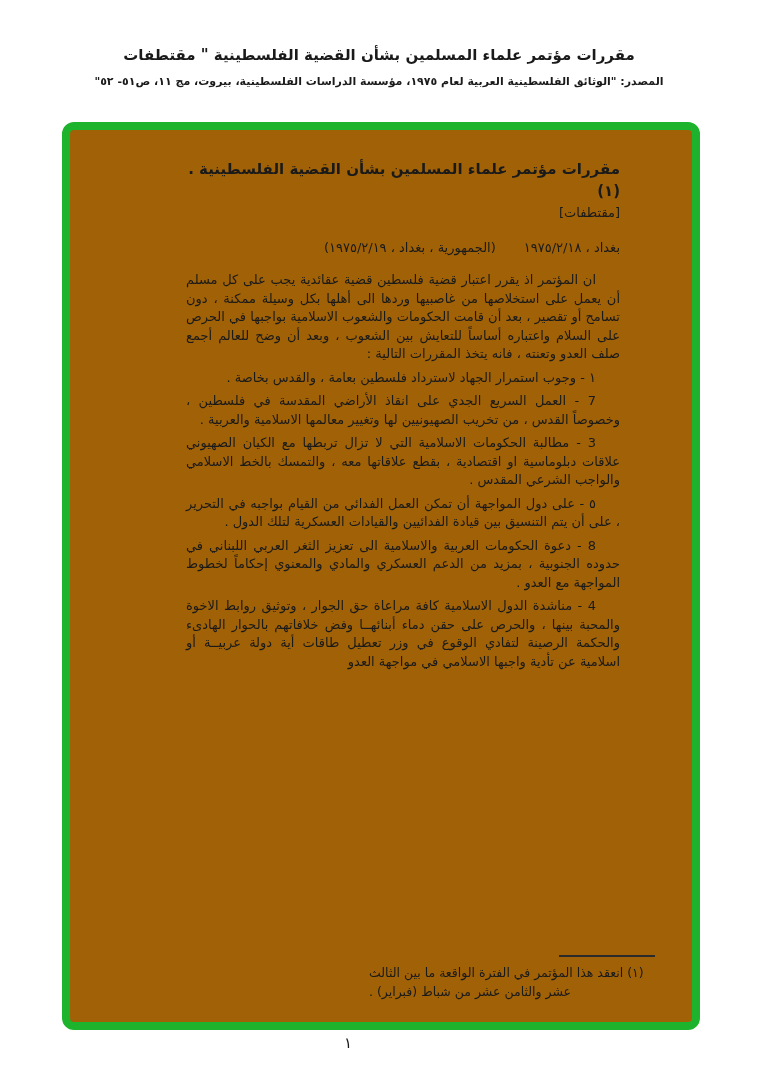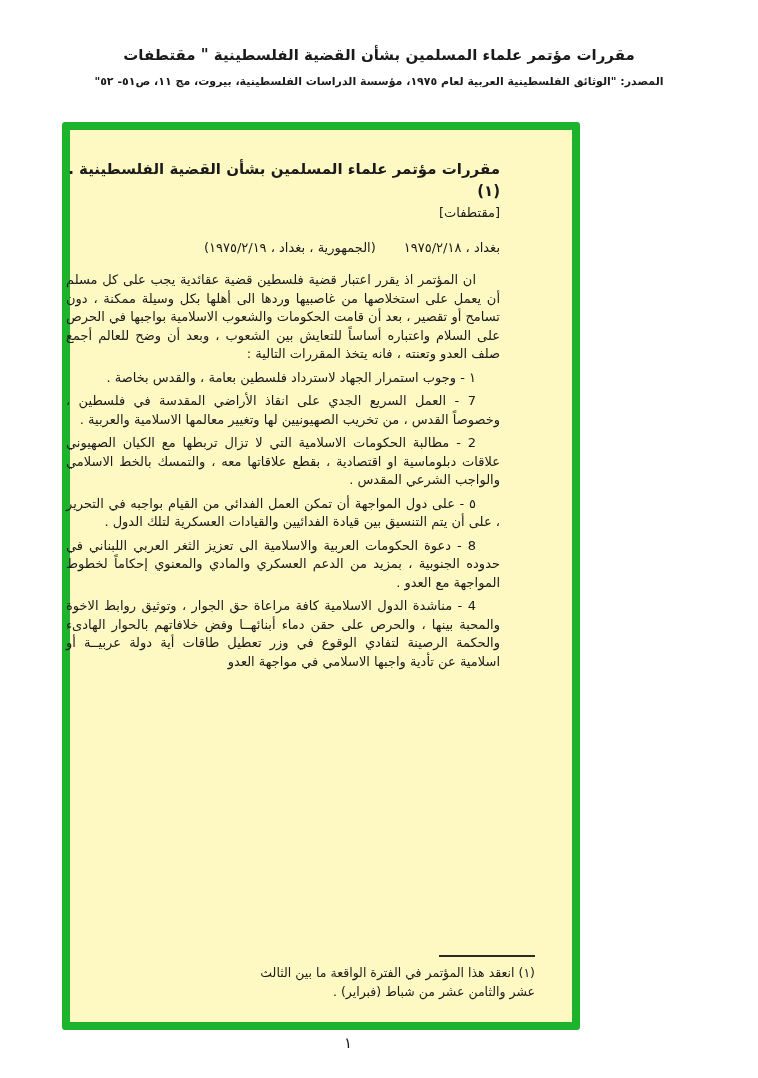--- a/index.html
+++ b/index.html
@@ -6,38 +6,38 @@
   body{
     width:758px;height:1078px;position:relative;background:#ffffff;
     font-family:"DejaVu Sans",sans-serif;color:#1a1a1a;overflow:hidden;
   }
   
   .page-header{position:absolute;top:46px;left:0;width:758px;text-align:center;direction:rtl;}
   .page-header .h-title{font-size:15px;font-weight:bold;letter-spacing:0.2px;margin:0;}
   .page-header .h-source{font-size:11px;font-weight:bold;margin-top:11px;}
   
   .doc-frame{
-    position:absolute;left:62px;top:122px;width:518px;height:908px;
-    box-sizing:border-box;border:8px solid #1db32c;border-radius:3px;background:#fef9c3;
+    position:absolute;left:62px;top:122px;width:638px;height:908px;
+    box-sizing:border-box;border:8px solid #1db32c;border-radius:12px;background:#a16207;
   }
   .doc-content{
     position:absolute;top:28px;right:72px;width:434px;direction:rtl;text-align:right;
   }
   .doc-title{font-size:15px;font-weight:bold;margin:0;line-height:22px;}
   .doc-subtitle{font-size:13px;font-weight:normal;line-height:22px;}
   .dateline{display:flex;direction:rtl;gap:28px;margin-top:16px;font-size:13px;}
   .body-text{margin-top:16px;}
   .body-text p{
     margin:0 0 5px 0;font-size:13px;line-height:18.5px;
     text-align:justify;text-indent:24px;
   }
   
   .footnote-area{position:absolute;top:825px;right:37px;width:286px;direction:rtl;}
   .footnote-rule{width:96px;height:2px;background:#2a2a2a;}
-  .footnote-text{margin:6px 0 0 0;font-size:12.5px;line-height:19px;text-align:right;}
+  .footnote-text{margin:6px 0 0 0;font-size:12.5px;line-height:19px;text-align:left;}
   
   .page-number{position:absolute;left:336px;top:1034px;width:24px;text-align:center;font-size:15px;}
 </style>
 </head>
 <body>
 
 <header class="page-header">
   <h1 class="h-title">مقررات مؤتمر علماء المسلمين بشأن القضية الفلسطينية " مقتطفات</h1>
   <div class="h-source">المصدر: "الوثائق الفلسطينية العربية لعام ١٩٧٥، مؤسسة الدراسات الفلسطينية، بيروت، مج ١١، ص٥١- ٥٢"</div>
 </header>
@@ -49,21 +49,21 @@
 
     <div class="dateline">
       <span>بغداد ، ١٩٧٥/٢/١٨</span>
       <span>(الجمهورية ، بغداد ، ١٩٧٥/٢/١٩)</span>
     </div>
 
     <div class="body-text">
       <p>ان المؤتمر اذ يقرر اعتبار قضية فلسطين قضية عقائدية يجب على كل مسلم أن يعمل على استخلاصها من غاصبيها وردها الى أهلها بكل وسيلة ممكنة ، دون تسامح أو تقصير ، بعد أن قامت الحكومات والشعوب الاسلامية بواجبها في الحرص على السلام واعتباره أساساً للتعايش بين الشعوب ، وبعد أن وضح للعالم أجمع صلف العدو وتعنته ، فانه يتخذ المقررات التالية :</p>
       <p>١ - وجوب استمرار الجهاد لاسترداد فلسطين بعامة ، والقدس بخاصة .</p>
       <p>7 - العمل السريع الجدي على انقاذ الأراضي المقدسة في فلسطين ، وخصوصاً القدس ، من تخريب الصهيونيين لها وتغيير معالمها الاسلامية والعربية .</p>
-      <p>2 - مطالبة الحكومات الاسلامية التي لا تزال تربطها مع الكيان الصهيوني علاقات دبلوماسية او اقتصادية ، بقطع علاقاتها معه ، والتمسك بالخط الاسلامي والواجب الشرعي المقدس .</p>
+      <p>3 - مطالبة الحكومات الاسلامية التي لا تزال تربطها مع الكيان الصهيوني علاقات دبلوماسية او اقتصادية ، بقطع علاقاتها معه ، والتمسك بالخط الاسلامي والواجب الشرعي المقدس .</p>
       <p>٥ - على دول المواجهة أن تمكن العمل الفدائي من القيام بواجبه في التحرير ، على أن يتم التنسيق بين قيادة الفدائيين والقيادات العسكرية لتلك الدول .</p>
       <p>8 - دعوة الحكومات العربية والاسلامية الى تعزيز الثغر العربي اللبناني في حدوده الجنوبية ، بمزيد من الدعم العسكري والمادي والمعنوي إحكاماً لخطوط المواجهة مع العدو .</p>
       <p>4 - مناشدة الدول الاسلامية كافة مراعاة حق الجوار ، وتوثيق روابط الاخوة والمحبة بينها ، والحرص على حقن دماء أبنائهــا وفض خلافاتهم بالحوار الهادىء والحكمة الرصينة لتفادي الوقوع في وزر تعطيل طاقات أية دولة عربيــة أو اسلامية عن تأدية واجبها الاسلامي في مواجهة العدو</p>
     </div>
   </div>
 
   <div class="footnote-area">
     <div class="footnote-rule"></div>
     <p class="footnote-text">(١) انعقد هذا المؤتمر في الفترة الواقعة ما بين الثالث عشر والثامن عشر من شباط (فبراير) .</p>
   </div>

